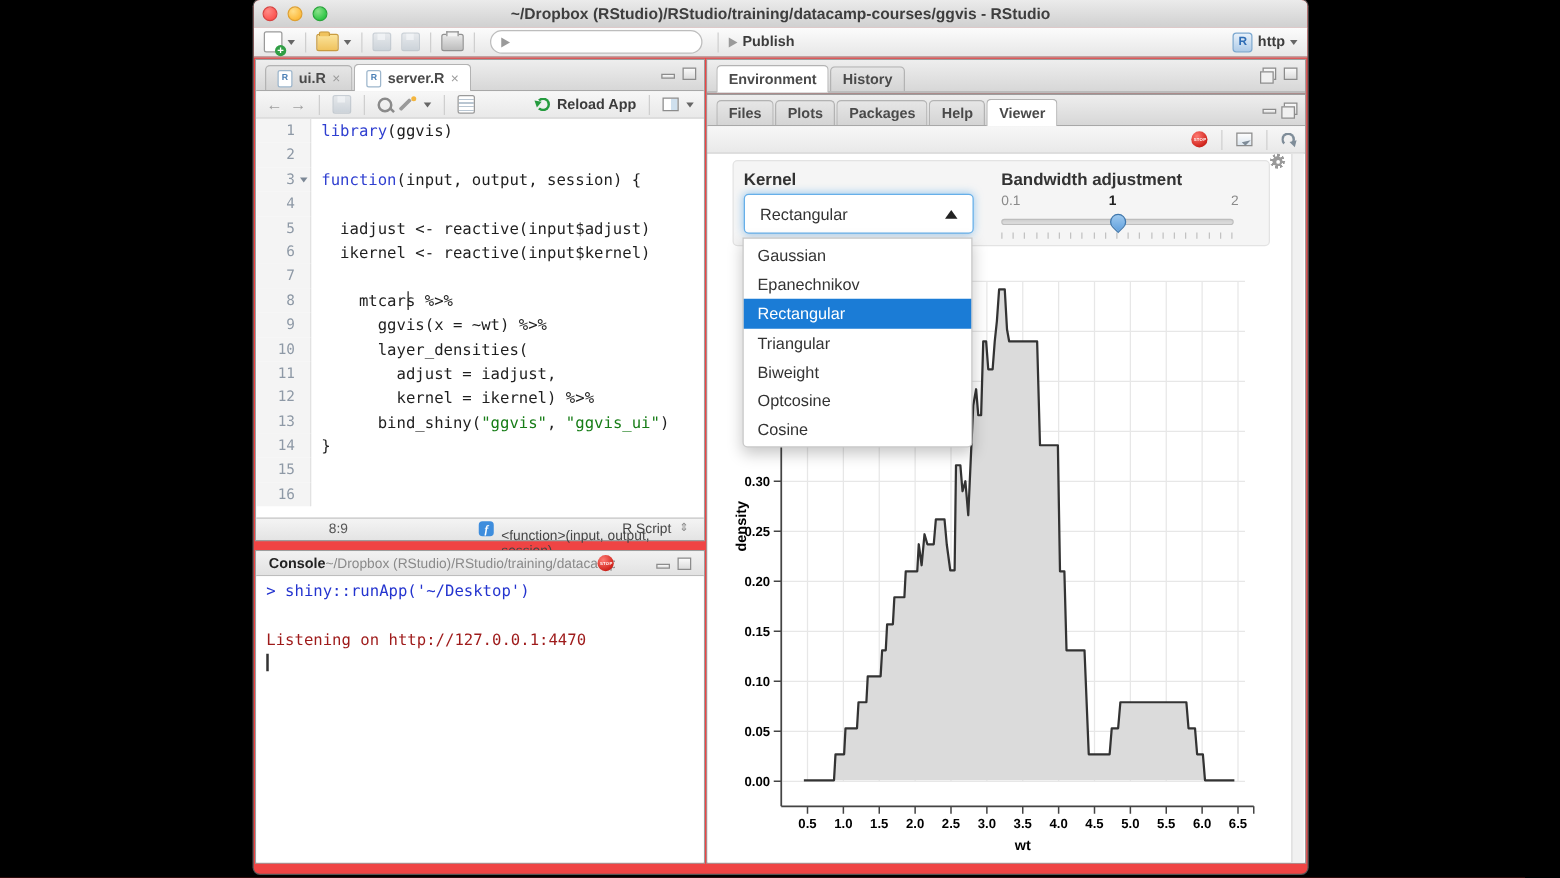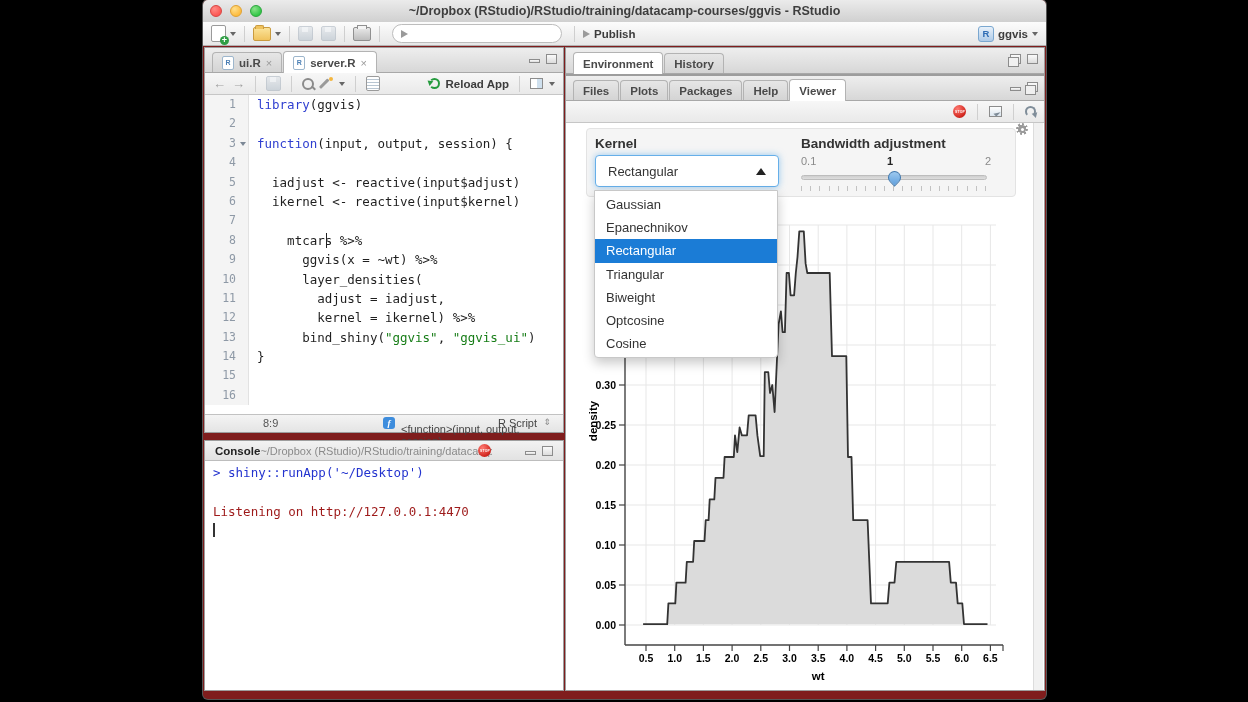--- a/index.html
+++ b/index.html
@@ -1,18 +1,18 @@
 <!DOCTYPE html>
 <html style="--kw: #2f3fd0; --str: #177d17; --ci: #2434cf; --cm: #9e1a1a; --accent: #1b7cd6; --focus: #66afe9;"><head>
 <meta charset="utf-8">
 <style>
   html,body{margin:0;padding:0;background:#000;}
   #stage{position:relative;width:1248px;height:702px;background:#000;overflow:hidden;
          font-family:"Liberation Sans",sans-serif;-webkit-font-smoothing:antialiased;}
-  #win{position:absolute;left:203px;top:0;width:843px;height:699px;background:#7f1d1d;
+  #win{position:absolute;left:203px;top:0;width:843px;height:699px;background:#ef4444;
        border-radius:5px;box-shadow:0 0 0 1px #555;overflow:hidden;}
   
   .titlebar{position:absolute;left:0;top:0;right:0;height:22px;
             background:linear-gradient(#ebebeb,#d0d0d0);border-bottom:1px solid #a0a0a0;}
   .traffic{position:absolute;left:7px;top:5px;display:flex;gap:8px;}
   .tl{width:12px;height:12px;border-radius:50%;}
   .tl.red{background:radial-gradient(circle at 35% 30%,#ff8a85,#fc5753 70%);border:1px solid #d84442;box-sizing:border-box;}
   .tl.yel{background:radial-gradient(circle at 35% 30%,#ffdf8a,#fdbc40 70%);border:1px solid #dfa132;box-sizing:border-box;}
   .tl.grn{background:radial-gradient(circle at 35% 30%,#8ae28a,#33c748 70%);border:1px solid #2aa63c;box-sizing:border-box;}
   .title{position:absolute;left:60px;right:60px;top:0;height:22px;line-height:22px;text-align:center;
@@ -171,21 +171,21 @@
     <span class="sep"></span>
     <span class="searchbox">
       <span class="arrow-glyph"></span>
       <input placeholder="Go to file/function" style="">
     </span>
     <span class="sep"></span>
     <span class="arrow-glyph"></span>
     <span class="toolbtn-label">Publish</span>
     <span class="spacer"></span>
     <span class="icon-rcube">R</span>
-    <span class="toolbtn-label">ggvis</span>
+    <span class="toolbtn-label">http</span>
     <span class="caret-dn"></span>
   </div>
 
   <div class="pane" id="editor-pane" style="left:2px;top:48px;width:358px;height:384px;">
     <div class="tabbar" id="editor-tabs">
           <div class="tab">
             <span class="icon-rfile">R</span>
             <span>ui.R</span>
             <span class="x">×</span>
           </div>

